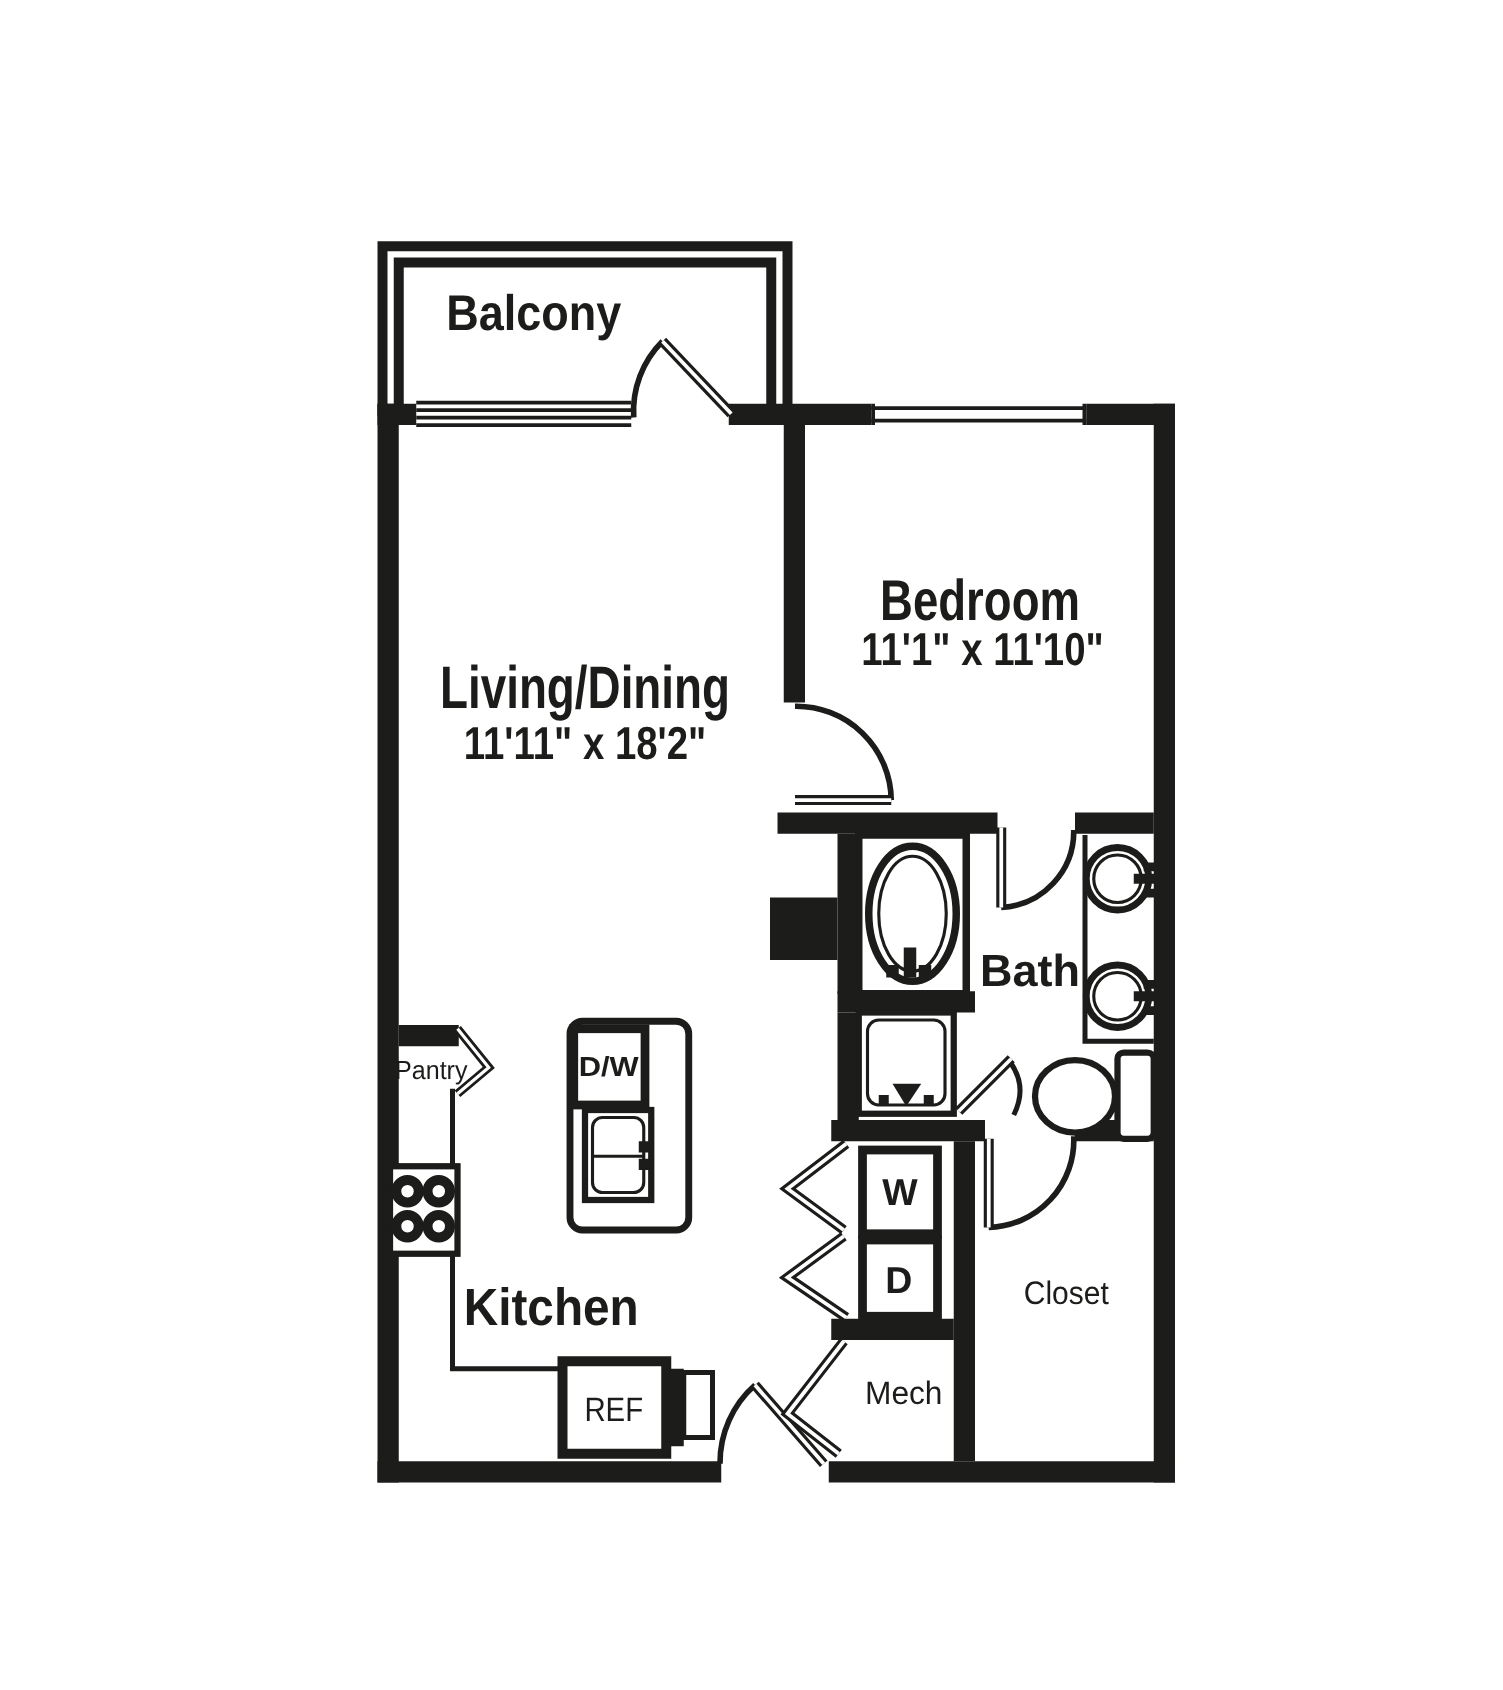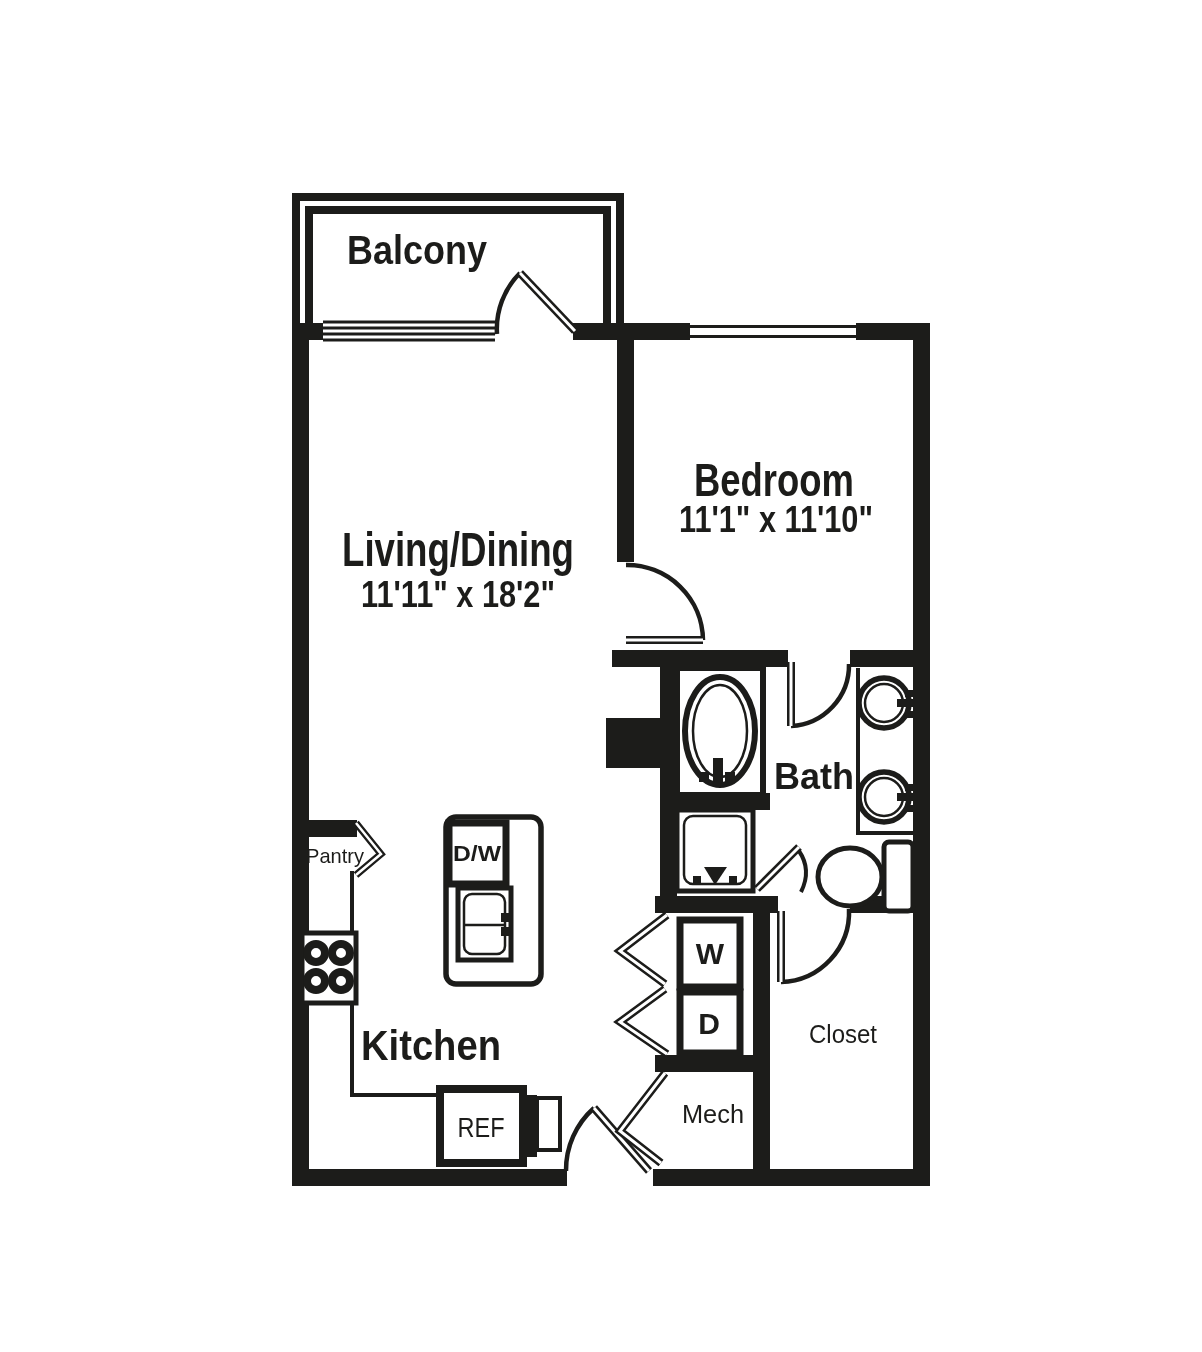--- a/index.html
+++ b/index.html
@@ -1,17 +1,17 @@
 <!DOCTYPE html>
 <html style="--line: #1c1c1a; --background: #ffffff;"><head>
 <meta charset="utf-8">
 <style>
   :root { --line:#1c1c1a; --background:#ffffff; }
   html,body{margin:0;padding:0;background:var(--background);}
-  .stage{position:relative;width:1018px;height:1352px;background:var(--background);overflow:hidden;}
+  .stage{position:relative;width:1018px;height:1352px;background:var(--background);overflow:hidden;margin-left:10px;}
   svg{display:block;}
   svg text{font-family:"Liberation Sans",sans-serif;fill:var(--line);text-anchor:middle;font-weight:bold;}
   svg text.light{font-weight:normal;}
   .wall{fill:var(--line);stroke:none;}
   .ln{stroke:var(--line);fill:none;}
   .wh{stroke:#ffffff;fill:none;}
   .fx{stroke:var(--line);fill:#ffffff;}
   .solid{fill:var(--line);stroke:none;}
 </style>
 </head>

